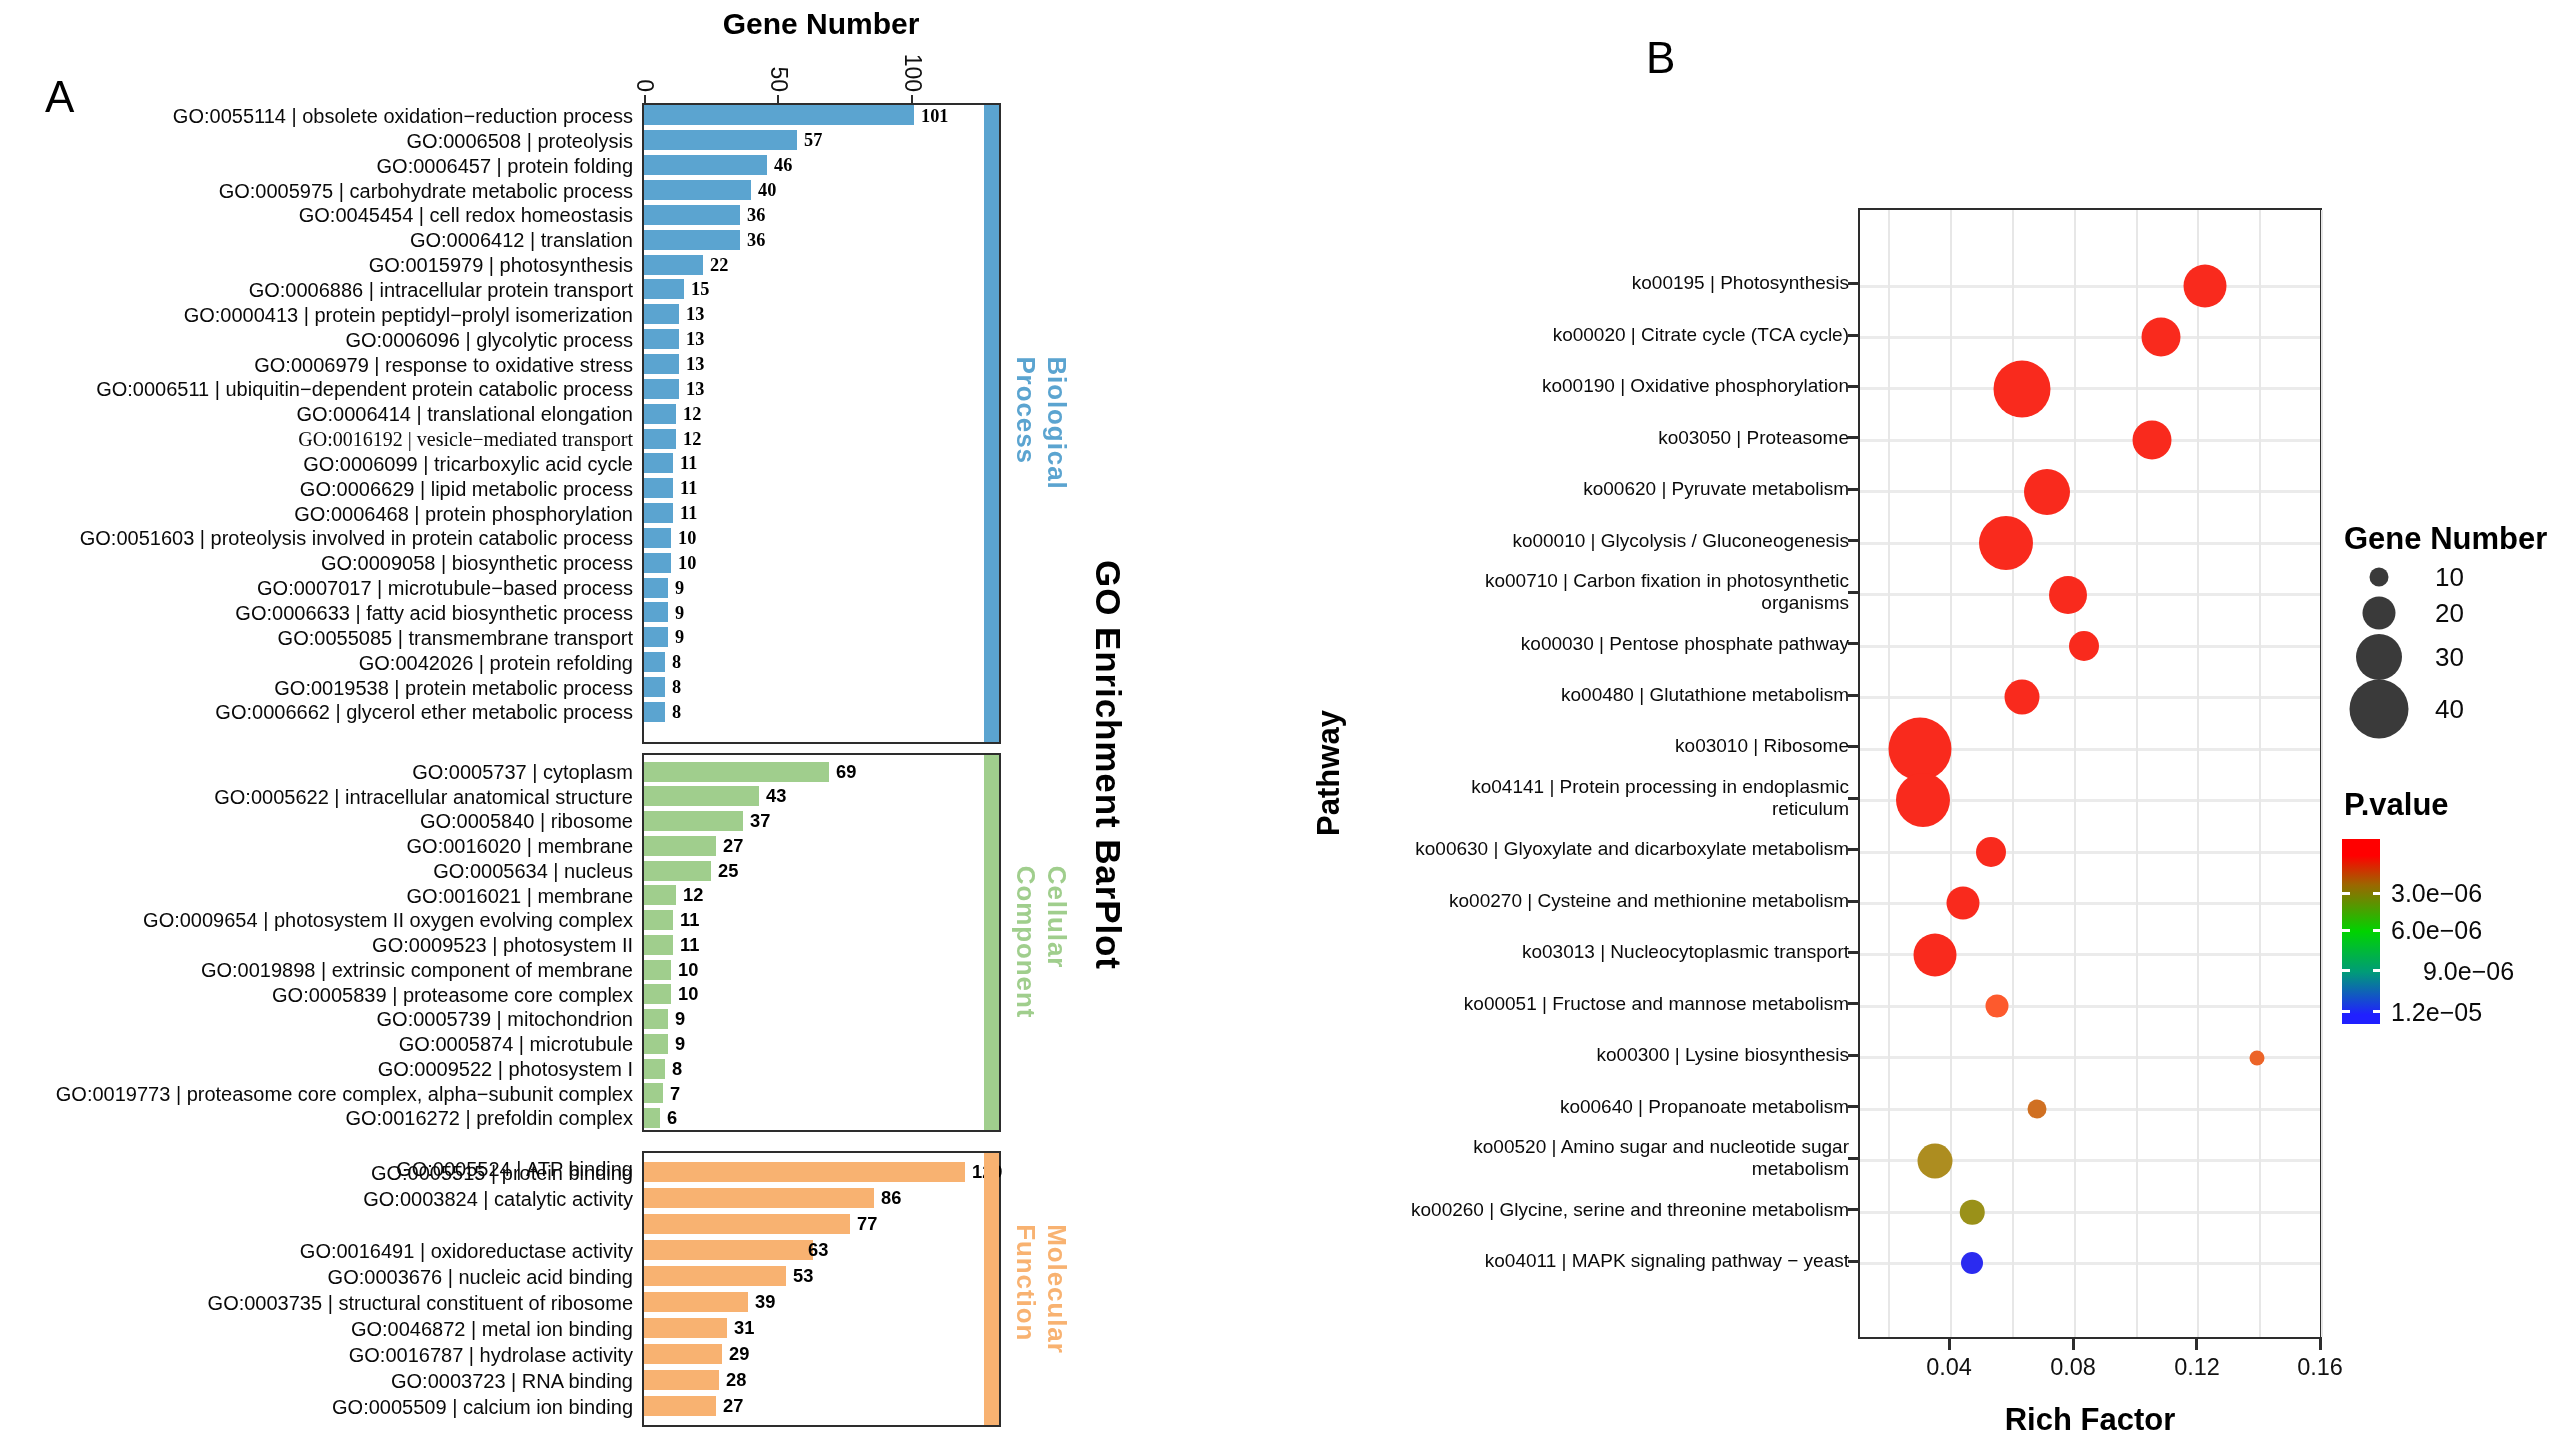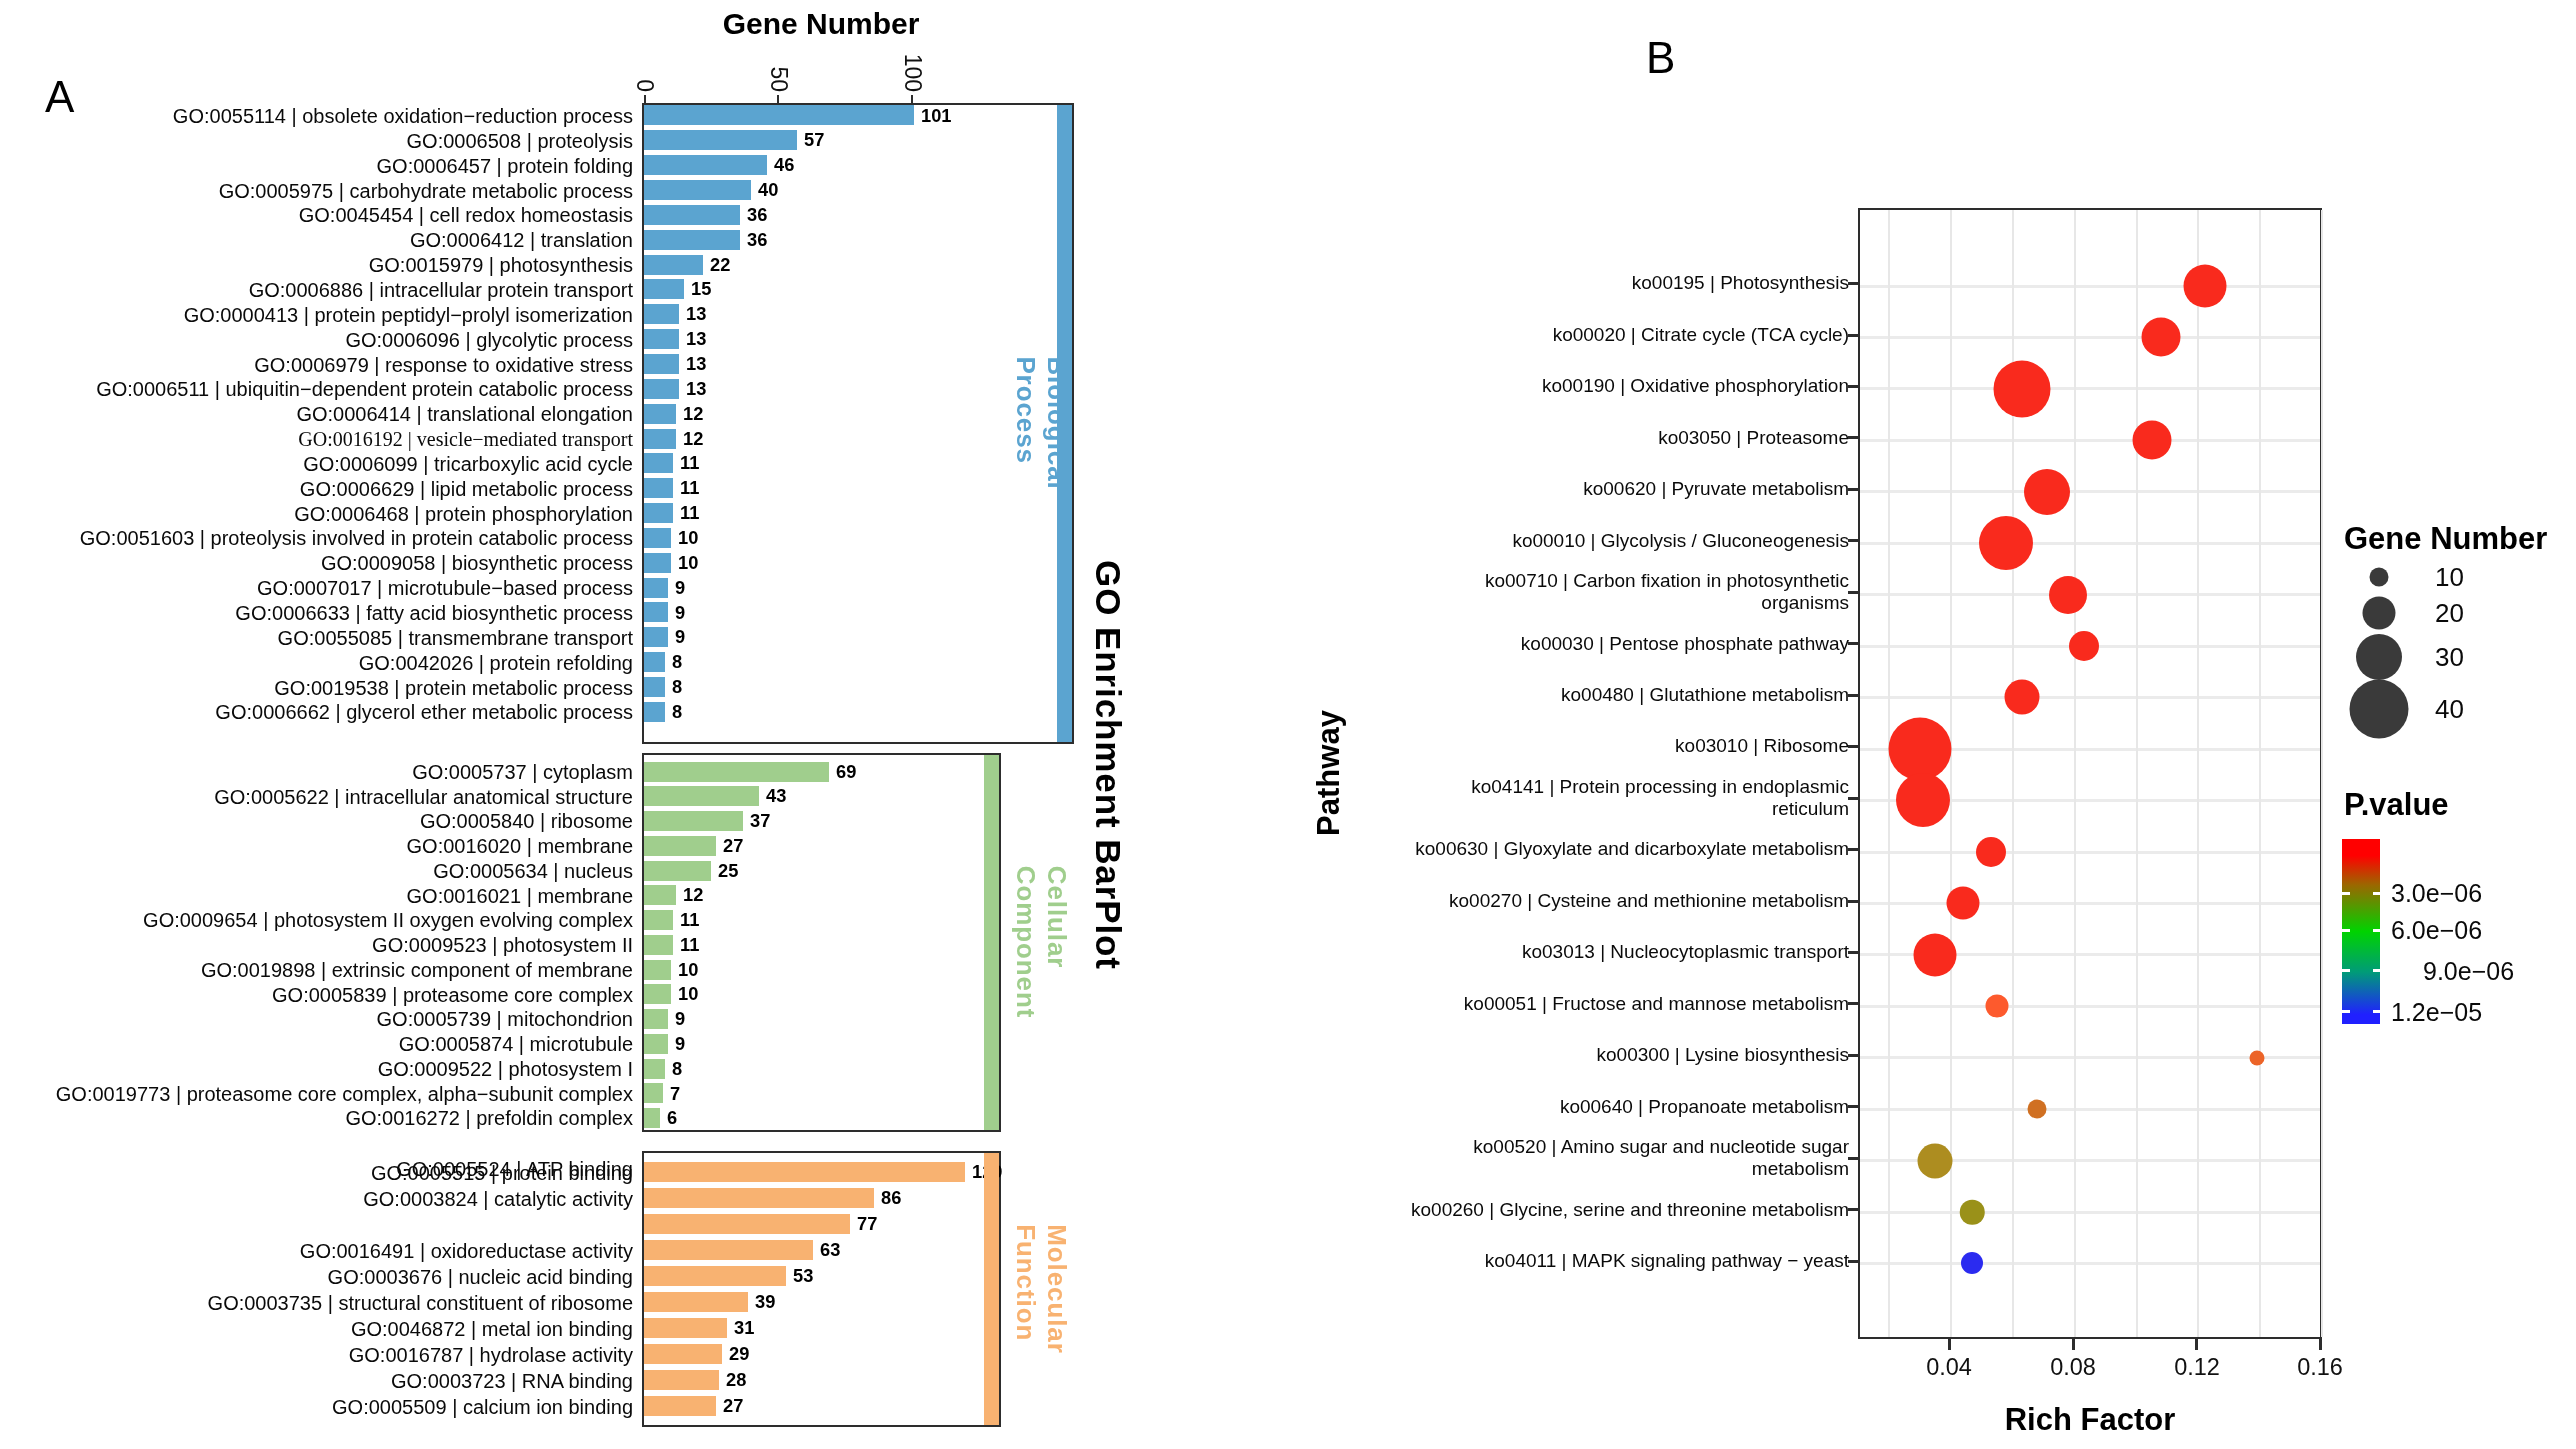--- a/index.html
+++ b/index.html
@@ -40,21 +40,21 @@
 
   <div id="a-axis-ticks" class="abs">
       <div class="atick" style="left: 644px; top: 95px;"></div>
       <div class="aticklab" style="left: 644px; top: 92px;">0</div>
       <div class="atick" style="left: 777px; top: 95px;"></div>
       <div class="aticklab" style="left: 778px; top: 92px;">50</div>
       <div class="atick" style="left: 911px; top: 95px;"></div>
       <div class="aticklab" style="left: 912px; top: 92px;">100</div>
     </div>
   <div id="a-sections" class="abs">
-      <div class="panelbox" style="left: 642px; top: 103px; width: 432px; height: 641px;">
+      <div class="panelbox" style="left: 642px; top: 103px; width: 359px; height: 641px; font-family: Liberation Serif, serif;">
         <div class="bar" style="top: 0.4px; width: 270px; background: rgb(91, 164, 208);"></div>
         <div class="barval" style="left: 277px; top: 10.5px;">101</div>
         <div class="bar" style="top: 25px; width: 153px; background: rgb(91, 164, 208);"></div>
         <div class="barval" style="left: 160px; top: 35px;">57</div>
         <div class="bar" style="top: 50px; width: 123px; background: rgb(91, 164, 208);"></div>
         <div class="barval" style="left: 130px; top: 60px;">46</div>
         <div class="bar" style="top: 75px; width: 107px; background: rgb(91, 164, 208);"></div>
         <div class="barval" style="left: 114px; top: 85px;">40</div>
         <div class="bar" style="top: 100px; width: 96px; background: rgb(91, 164, 208);"></div>
         <div class="barval" style="left: 103px; top: 110px;">36</div>
@@ -176,21 +176,21 @@
       <div class="rowlabel" style="top: 1118px;">GO:0016272 | prefoldin complex</div>
       <div class="striplabel" style="left: 1010px; top: 942px; color: rgb(160, 206, 141);">Cellular Component</div>
       <div class="panelbox" style="left: 642px; top: 1151px; width: 359px; height: 276px;">
         <div class="bar" style="top: 9.2px; width: 321px; background: rgb(248, 178, 113);"></div>
         <div class="barval" style="left: 328px; top: 19px;">120</div>
         <div class="bar" style="top: 35px; width: 230px; background: rgb(248, 178, 113);"></div>
         <div class="barval" style="left: 237px; top: 45px;">86</div>
         <div class="bar" style="top: 61px; width: 206px; background: rgb(248, 178, 113);"></div>
         <div class="barval" style="left: 213px; top: 71px;">77</div>
         <div class="bar" style="top: 87px; width: 169px; background: rgb(248, 178, 113);"></div>
-        <div class="barval" style="left: 176px; top: 97px;">63</div>
+        <div class="barval" style="left: 164px; top: 97px;">63</div>
         <div class="bar" style="top: 113px; width: 142px; background: rgb(248, 178, 113);"></div>
         <div class="barval" style="left: 149px; top: 123px;">53</div>
         <div class="bar" style="top: 139px; width: 104px; background: rgb(248, 178, 113);"></div>
         <div class="barval" style="left: 111px; top: 149px;">39</div>
         <div class="bar" style="top: 165px; width: 83px; background: rgb(248, 178, 113);"></div>
         <div class="barval" style="left: 90px; top: 175px;">31</div>
         <div class="bar" style="top: 191px; width: 78px; background: rgb(248, 178, 113);"></div>
         <div class="barval" style="left: 85px; top: 201px;">29</div>
         <div class="bar" style="top: 217px; width: 75px; background: rgb(248, 178, 113);"></div>
         <div class="barval" style="left: 82px; top: 227px;">28</div>

